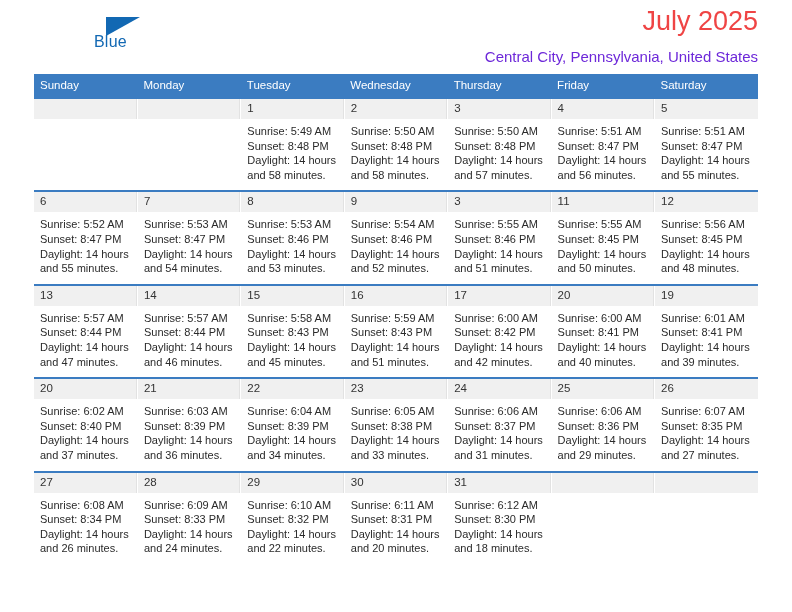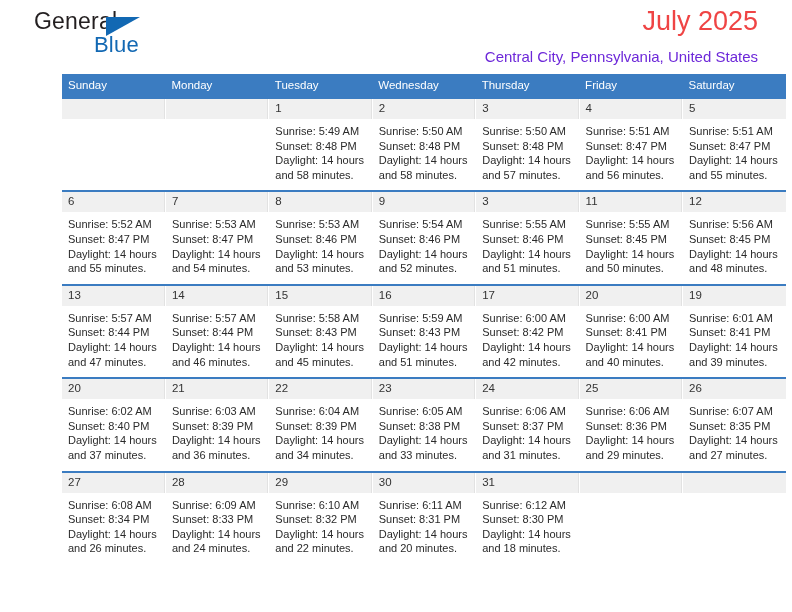--- a/index.html
+++ b/index.html
@@ -48,21 +48,21 @@
     top: 7px;
     width: 0;
     height: 0;
     border-left: 34px solid #1268b3;
     border-bottom: 19px solid transparent;
   }
   .brand-blue {
     position: absolute;
     left: 60px;
     top: 24px;
-    font-size: 22px;
+    font-size: 16px;
     color: #1268b3;
     letter-spacing: 0.2px;
   }
 
   .title {
     position: absolute;
     right: 0;
     top: 6px;
     font-size: 27px;
     color: #ef4444;
@@ -75,21 +75,20 @@
     font-size: 15px;
     color: #6d28d9;
     white-space: nowrap;
   }
 
   
   .calendar {
     width: 724px;
     border-collapse: collapse;
     table-layout: fixed;
-    margin-left: 28px;
   }
   .calendar col { width: 14.2857%; }
 
   thead th {
     background: #3b7cc1;
     color: #ffffff;
     font-size: 11.5px;
     font-weight: normal;
     text-align: left;
     padding: 5px 0 6px 6px;
@@ -130,21 +129,20 @@
   .details div { white-space: nowrap; }
 </style>
 </head>
 <body>
 
 <div class="page">
 
   <div class="topbar">
 
     <div class="brand">
-      <span class="brand-general">General</span>
       <span class="brand-triangle"></span>
       <span class="brand-blue">Blue</span>
     </div>
 
     <div class="title">July 2025</div>
     <div class="subtitle">Central City, Pennsylvania, United States</div>
   </div>
 
   <table class="calendar">
     <colgroup>

